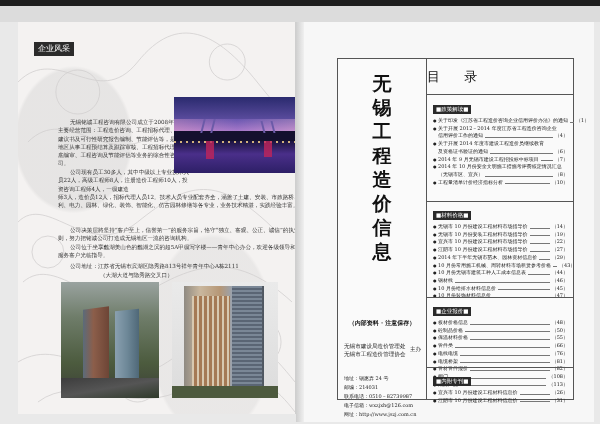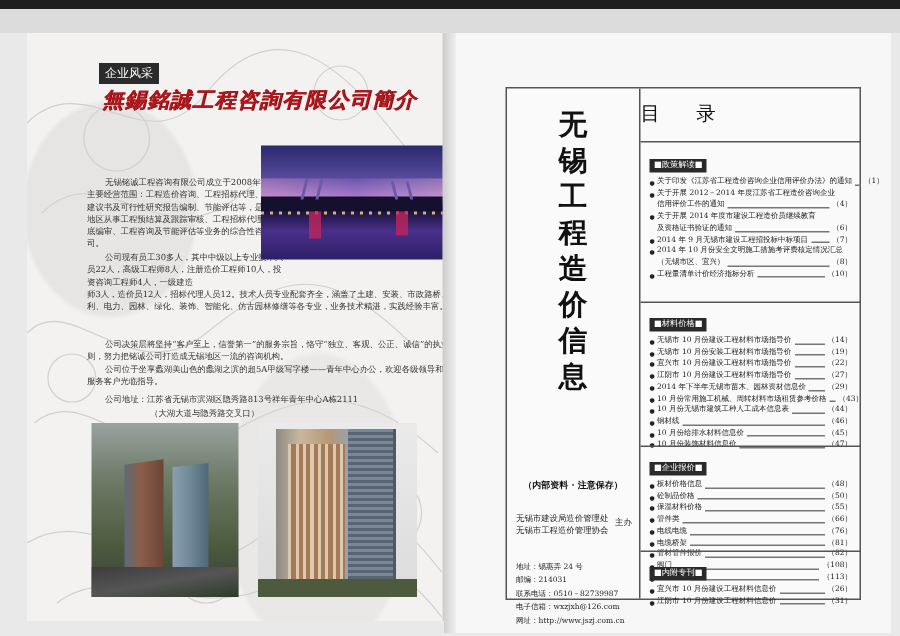--- a/index.html
+++ b/index.html
@@ -18,21 +18,20 @@
       radial-gradient(ellipse at 70% 80%, rgba(190,190,190,0.2) 0 22%, transparent 23%);
     border-right: 1px solid #cfcfcf;
     overflow: hidden;
   }
   .left-page svg.swirl { position: absolute; left: 0; top: 0; width: 100%; height: 100%; }
 
   .section-tag {
     position: absolute; left: 16px; top: 20px; height: 14px; padding: 0 4px;
     background: #2b2b2b; color: #fff; font-size: 8px; line-height: 14px;
     font-family: "DejaVu Sans", sans-serif;
-    margin-left: 32px;
   }
   .company-title {
     position: absolute; left: 50px; top: 36px; width: 230px;
     color: #b3151a; font-size: 14px; font-weight: bold; letter-spacing: 1px;
     font-style: italic; text-shadow: 0.5px 0.5px 0 #6b0b0e;
   }
   .intro-p1 {
     position: absolute; left: 40px; top: 96px; width: 132px;
     font-size: 5.6px; line-height: 8.3px; color: #333;
     text-indent: 12px;
@@ -135,21 +134,20 @@
       <path d="M20 380 C60 350 110 392 160 370 S240 340 278 390"></path>
       <circle cx="60" cy="70" r="22"></circle>
         <circle cx="210" cy="40" r="18"></circle>
       <circle cx="30" cy="230" r="16"></circle>
         <circle cx="240" cy="320" r="24"></circle>
       <circle cx="120" cy="360" r="20"></circle>
     </g>
   </svg>
 
   <div class="section-tag">企业风采</div>
-  <div class="company-title">無錫銘誠工程咨詢有限公司簡介</div>
 
   <div class="intro-p1">无锡铭诚工程咨询有限公司成立于2008年4月，主要经营范围：工程造价咨询、工程招标代理、项目建议书及可行性研究报告编制、节能评估等，是无锡地区从事工程预结算及跟踪审核、工程招标代理及标底编审、工程咨询及节能评估等业务的综合性咨询公司。</div>
   <div class="intro-p2">公司现有员工30多人，其中中级以上专业技术人员22人，高级工程师8人，注册造价工程师10人，投资咨询工程师4人，一级建造</div>
   <div class="intro-p2b">师3人，造价员12人，招标代理人员12。技术人员专业配套齐全，涵盖了土建、安装、市政路桥、水利、电力、园林、绿化、装饰、智能化、仿古园林修缮等各专业，业务技术精湛，实践经验丰富。</div>
   <div class="intro-p3">公司决策层將坚持“客户至上，信誉第一”的服务宗旨，恪守“独立、客观、公正、诚信”的执业原则，努力把铭诚公司打造成无锡地区一流的咨询机构。</div>
   <div class="intro-p4">公司位于坐享蠡湖美山色的蠡湖之滨的超5A甲级写字楼——青年中心办公，欢迎各级领导和广大服务客户光临指导。</div>
   <div class="addr-line" style="top:241px;">公司地址：江苏省无锡市滨湖区隐秀路813号祥年青年中心A栋2111</div>
   <div class="addr-line" style="top:250px; left:82px;">（大湖大道与隐秀路交叉口）</div>
   <div class="addr-line" style="top:260px; left:44px;">联系方式：0510-85161912</div>
 

